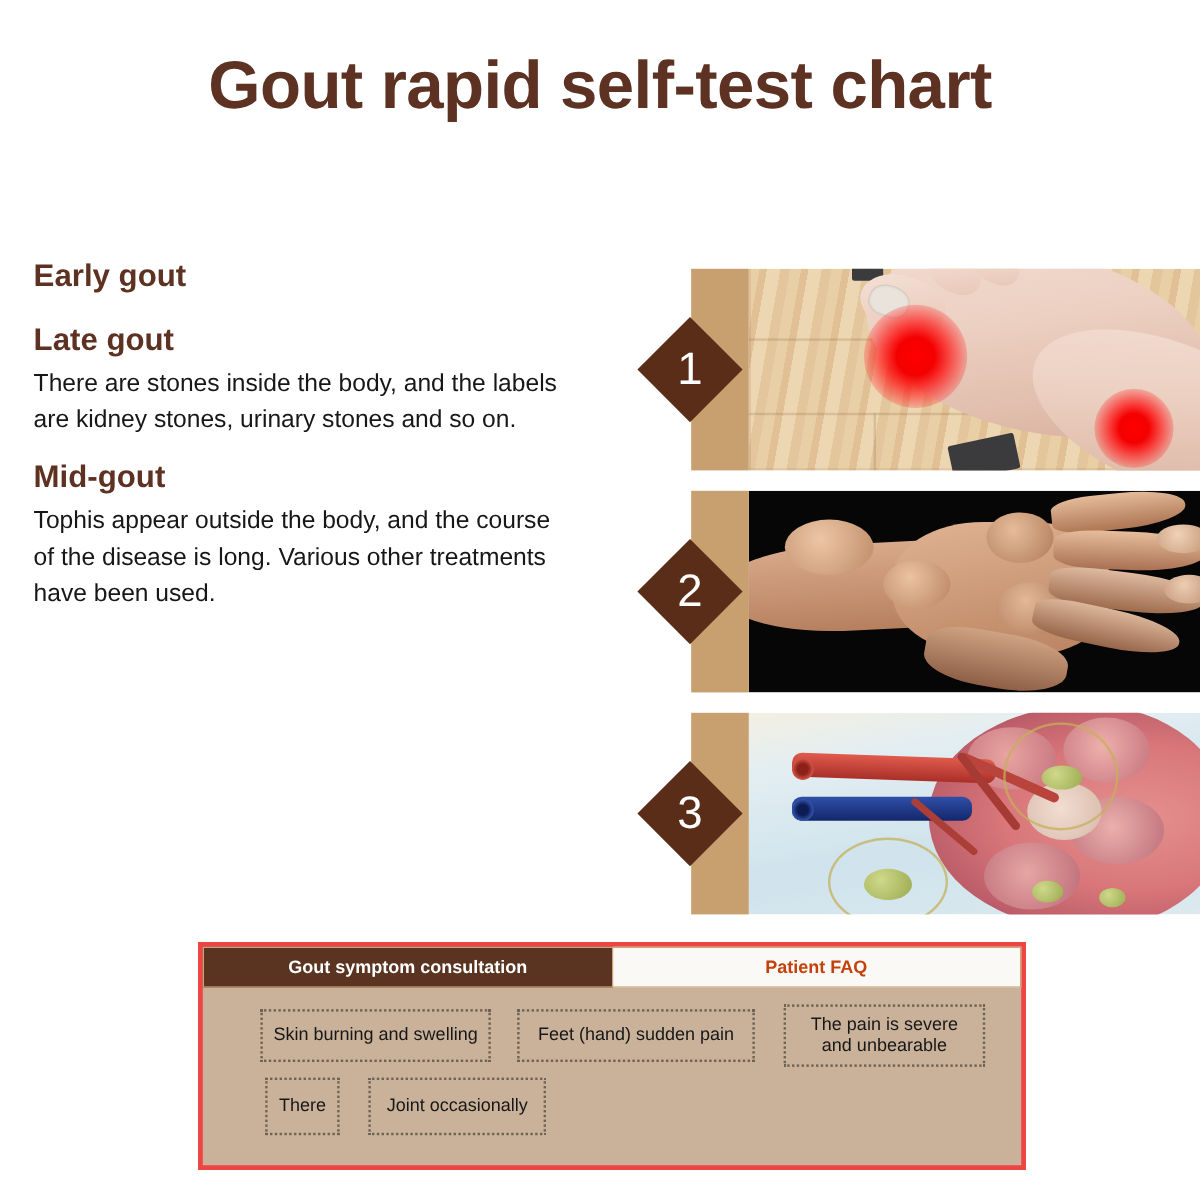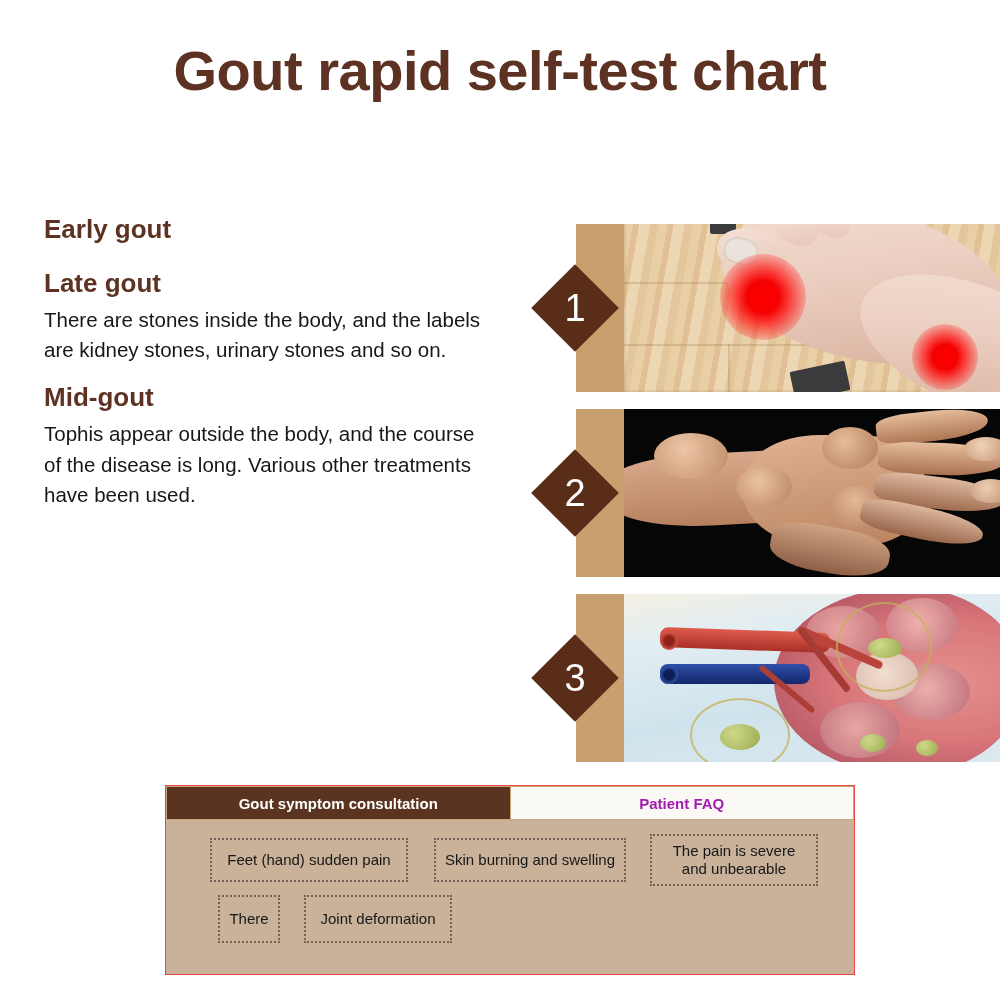--- a/index.html
+++ b/index.html
@@ -14,21 +14,21 @@
   
   .title{
     position:absolute;left:0;top:38px;width:1000px;
     text-align:center;
     font-size:56px;font-weight:bold;
     letter-spacing:-0.5px;
     color:#5e3222;
     font-family:"Liberation Sans", sans-serif;
   }
   
-  .left-col{position:absolute;left:44px;top:215px;width:470px;}
+  .left-col{position:absolute;left:28px;top:215px;width:470px;}
   .stage{margin-bottom:18px;}
   .stage-title{
     font-size:26px;font-weight:bold;color:#5e3222;
     margin:0 0 6px 0;line-height:1.15;
   }
   .stage-body{
     font-size:20.5px;color:#171717;line-height:1.48;
     margin:0;max-width:452px;
   }
   #stage-0{margin-bottom:24px;}
@@ -93,29 +93,29 @@
     position:absolute;inset:0;
     background:linear-gradient(170deg,#f3efe2 0%,#e3eef2 22%,#cfe3ec 60%,#dce9ef 100%);
   }
   .kidney-body{position:absolute;}
   .vessel{position:absolute;border-radius:8px;}
   .circle-hl{position:absolute;border:2px solid rgba(196,176,90,.75);border-radius:50%;}
   .stone{position:absolute;border-radius:50%;background:radial-gradient(circle at 35% 35%,#cfd98a,#9aa94e);}
   
   .consult{
     position:absolute;left:165px;top:785px;width:690px;height:190px;
-    background:#c9b299;border:1px solid #ef4444;box-sizing:border-box;
+    background:#c9b299;border:4px solid #ef4444;box-sizing:border-box;
   }
   .tabs{display:flex;height:34px;width:100%;box-sizing:border-box;}
   .tab{
     flex:1 1 0;display:flex;align-items:center;justify-content:center;
     font-size:15px;font-weight:bold;box-sizing:border-box;
   }
   .tab.active{background:#5a3420;color:#ffffff;border:1px solid #c9a57a;}
-  .tab.inactive{background:#fbf9f6;color:#a21caf;border:1px solid #c9a57a;border-left:none;}
+  .tab.inactive{background:#fbf9f6;color:#c2410c;border:1px solid #c9a57a;border-left:none;}
   .chips{padding:18px 22px 0 22px;}
   .chip-row{display:flex;align-items:stretch;margin-bottom:9px;}
   .chip{
     border:2px dotted #6f6257;background:transparent;
     display:flex;align-items:center;justify-content:center;text-align:center;
     font-size:15px;color:#171717;line-height:1.22;
     padding:4px 8px;box-sizing:border-box;
   }
   .r1 .c0{width:198px;height:44px;margin-left:22px;}
   .r1 .c1{width:192px;height:44px;margin-left:26px;}
@@ -238,23 +238,23 @@
 
 <div class="consult">
 
   <div class="tabs">
     <div class="tab active">Gout symptom consultation</div>
     <div class="tab inactive">Patient FAQ</div>
   </div>
 
   <div class="chips">
     <div class="chip-row r1">
+      <div class="chip c1">Skin burning and swelling</div>
       <div class="chip c0">Feet (hand) sudden pain</div>
-      <div class="chip c1">Skin burning and swelling</div>
       <div class="chip c2">The pain is severe and unbearable</div>
     </div>
     <div class="chip-row r2">
       <div class="chip c1">There</div>
-      <div class="chip c3">Joint deformation</div>
+      <div class="chip c3">Joint occasionally</div>
     </div>
   </div>
 
 </div>
 
 </body></html>

